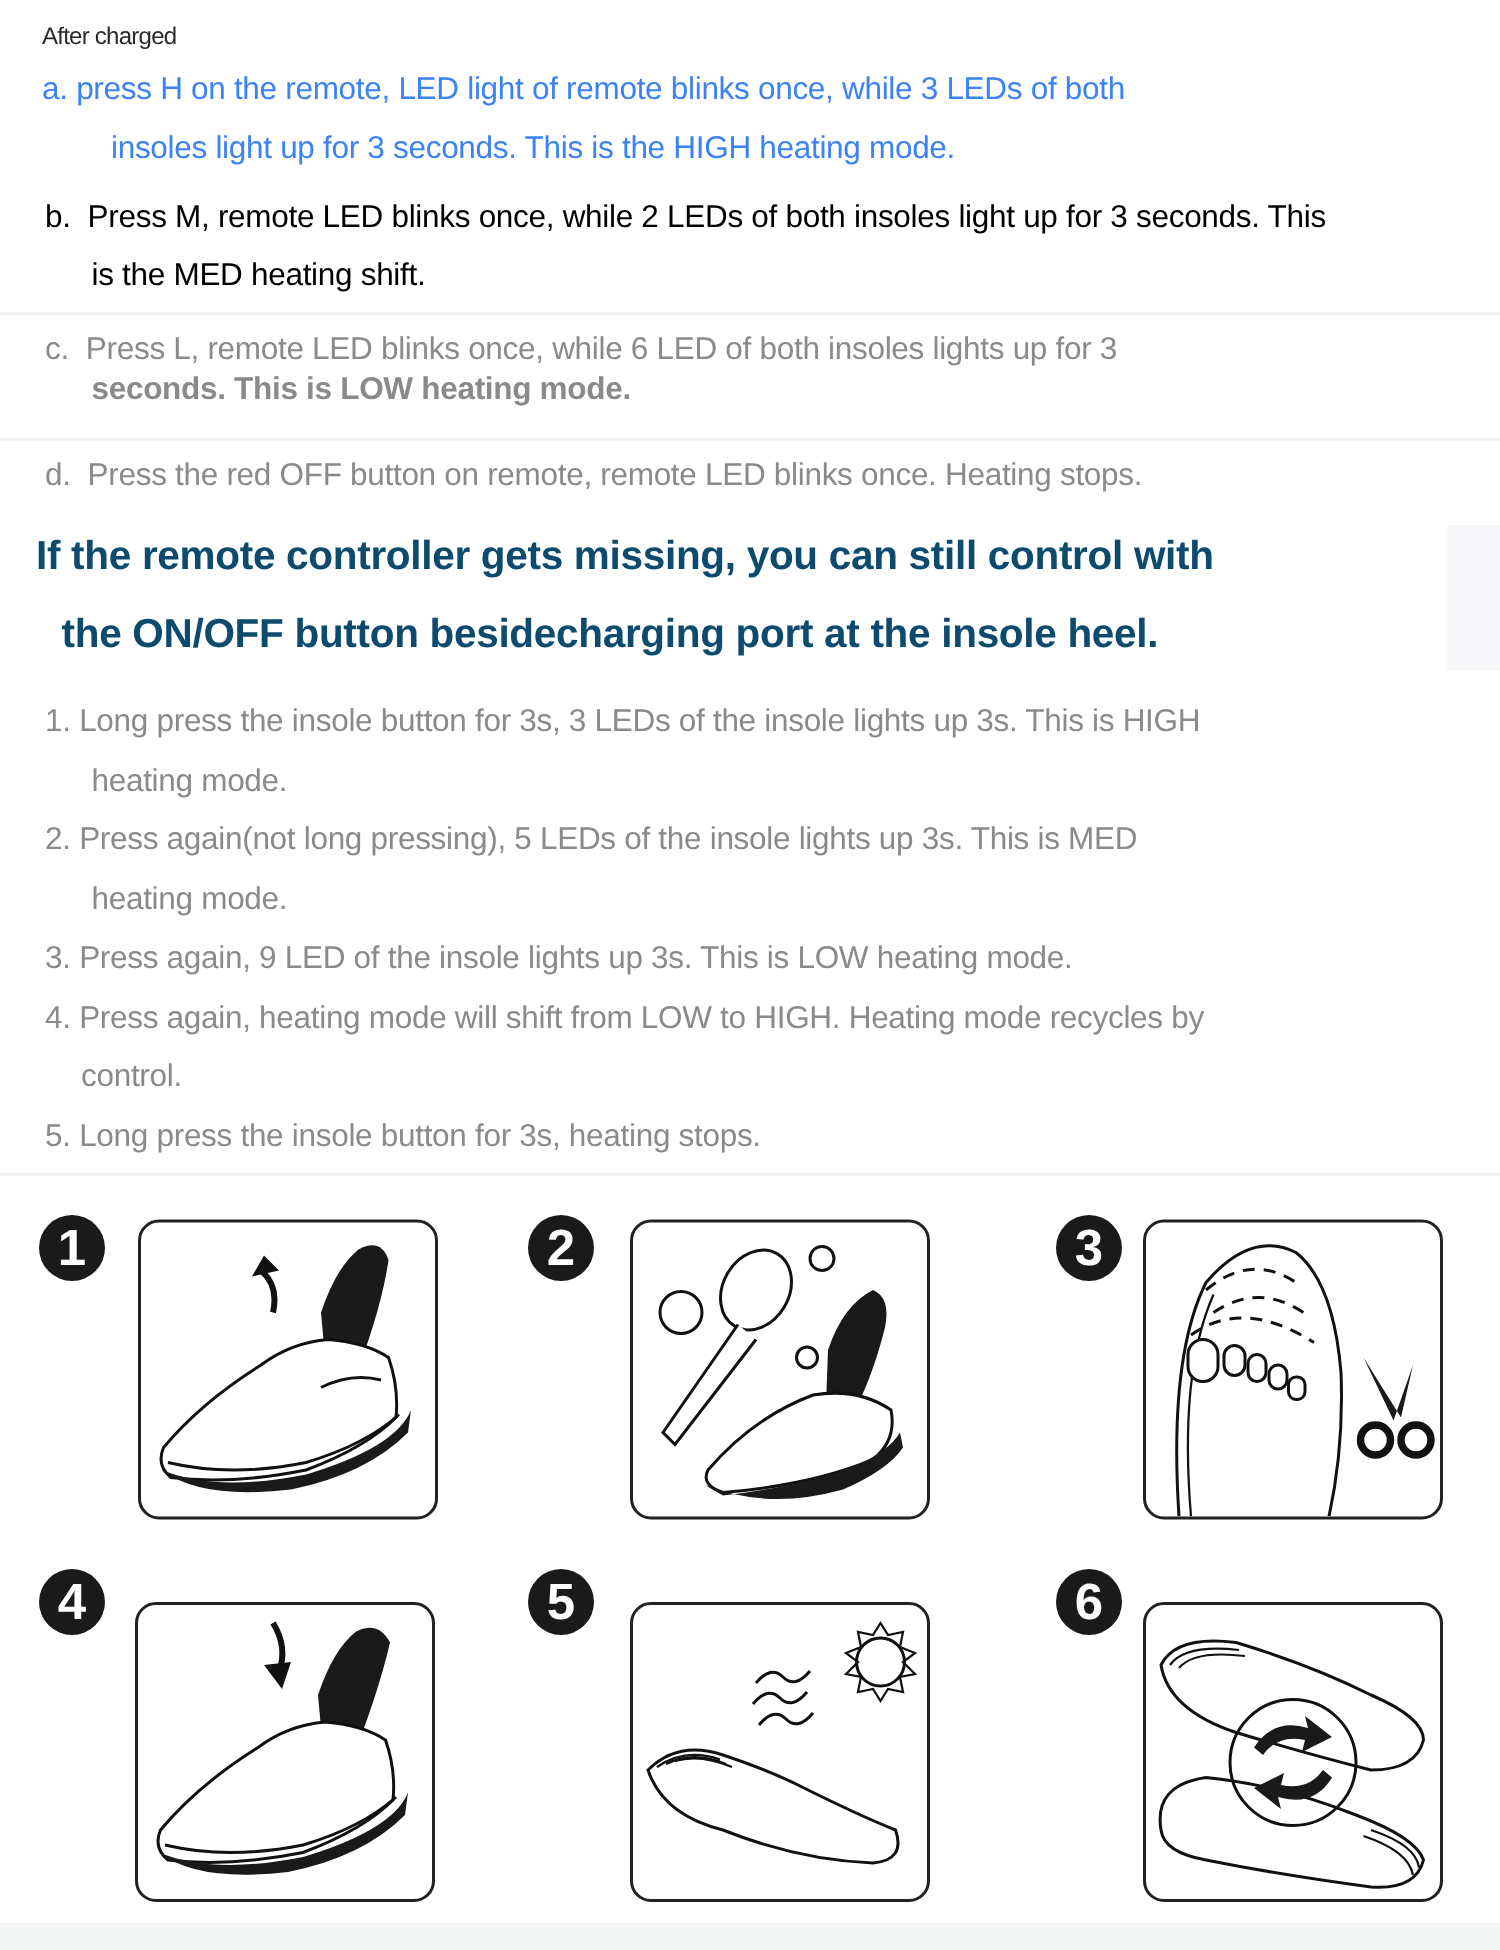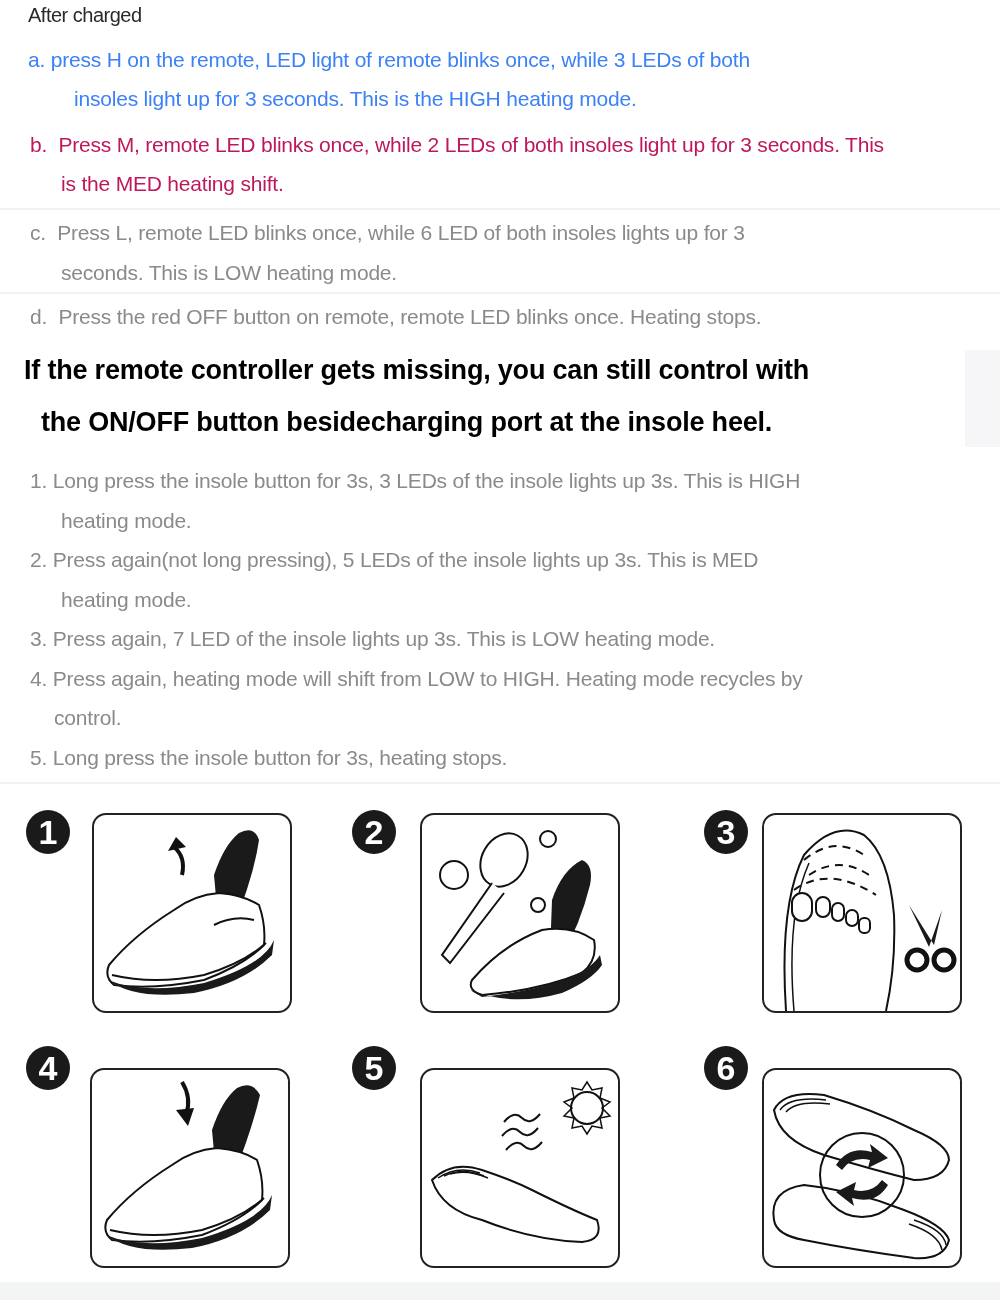--- a/index.html
+++ b/index.html
@@ -3,31 +3,31 @@
 <meta charset="utf-8">
 <style>
   html, body { margin: 0; padding: 0; }
   body {
     width: 1000px; height: 1300px; position: relative; overflow: hidden;
     background: #ffffff;
     font-family: "Liberation Sans", sans-serif;
   }
   .sep { position: absolute; left: 0; width: 1000px; height: 2px; background: #f1f1f1; }
   .heading {
-    position: absolute; left: 28px; top: 4px;
-    font-size: 20px; color: #2a2a2a; letter-spacing: -0.5px;
+    position: absolute; left: 28px; top: 16px;
+    font-size: 16px; color: #2a2a2a; letter-spacing: -0.5px;
   }
   .txt {
     position: absolute; font-size: 21px; color: #3b82f6;
     letter-spacing: -0.2px; white-space: nowrap;
   }
-  .txt.dark { color: #be185d; }
+  .txt.dark { color: #000000; }
   .txt.light { color: #8a8a8a; }
   .bold-note {
-    position: absolute; font-size: 27px; font-weight: bold; color: #000000;
+    position: absolute; font-size: 27px; font-weight: bold; color: #0c4a6e;
     letter-spacing: -0.2px; white-space: nowrap;
   }
   .grey-block { position: absolute; left: 965px; top: 350px; width: 35px; height: 97px; background: #f6f6f8; }
   .bottom-strip { position: absolute; left: 0; top: 1282px; width: 1000px; height: 18px; background: #f3f4f4; }
 
   .step-num {
     position: absolute; width: 44px; height: 44px; border-radius: 50%;
     background: #1a1a1a; color: #ffffff;
     font-size: 34px; font-weight: bold; text-align: center; line-height: 44px;
   }
@@ -55,21 +55,21 @@
   <div class="txt" style="left:74px; top:87px;">insoles light up for 3 seconds. This is the HIGH heating mode.</div>
 
   <div class="txt dark" style="left:30px; top:133px;">
     <span>b.</span>&nbsp; <span>Press M, remote LED blinks once, while 2 LEDs of both insoles light up for 3 seconds. This</span>
   </div>
   <div class="txt dark" style="left:61px; top:172px;">is the MED heating shift.</div>
 
   <div class="txt light" style="left:30px; top:221px;">
     <span>c.</span>&nbsp; <span>Press L, remote LED blinks once, while 6 LED of both insoles lights up for 3</span>
   </div>
-  <div class="txt light" style="left:61px; top:261px;">seconds. This is LOW heating mode.</div>
+  <div class="txt light" style="left:61px; top:248px;font-weight:bold;">seconds. This is LOW heating mode.</div>
 
   <div class="txt light" style="left:30px; top:305px;">
     <span>d.</span>&nbsp; <span>Press the red OFF button on remote, remote LED blinks once. Heating stops.</span>
   </div>
 </div>
 
 <div class="bold-note" style="left:24px; top:355px;">If the remote controller gets missing, you can still control with</div>
 <div class="bold-note" style="left:41px; top:407px;">the ON/OFF button besidecharging port at the insole heel.</div>
 
 <div>
@@ -77,21 +77,21 @@
     <span>1.</span> <span>Long press the insole button for 3s, 3 LEDs of the insole lights up 3s. This is HIGH</span>
   </div>
   <div class="txt light" style="left:61px; top:509px;">heating mode.</div>
 
   <div class="txt light" style="left:30px; top:548px;">
     <span>2.</span> <span>Press again(not long pressing), 5 LEDs of the insole lights up 3s. This is MED</span>
   </div>
   <div class="txt light" style="left:61px; top:588px;">heating mode.</div>
 
   <div class="txt light" style="left:30px; top:627px;">
-    <span>3.</span> <span>Press again, 7 LED of the insole lights up 3s. This is LOW heating mode.</span>
+    <span>3.</span> <span>Press again, 9 LED of the insole lights up 3s. This is LOW heating mode.</span>
   </div>
 
   <div class="txt light" style="left:30px; top:667px;">
     <span>4.</span> <span>Press again, heating mode will shift from LOW to HIGH. Heating mode recycles by</span>
   </div>
   <div class="txt light" style="left:54px; top:706px;">control.</div>
 
   <div class="txt light" style="left:30px; top:746px;">
     <span>5.</span> <span>Long press the insole button for 3s, heating stops.</span>
   </div>

